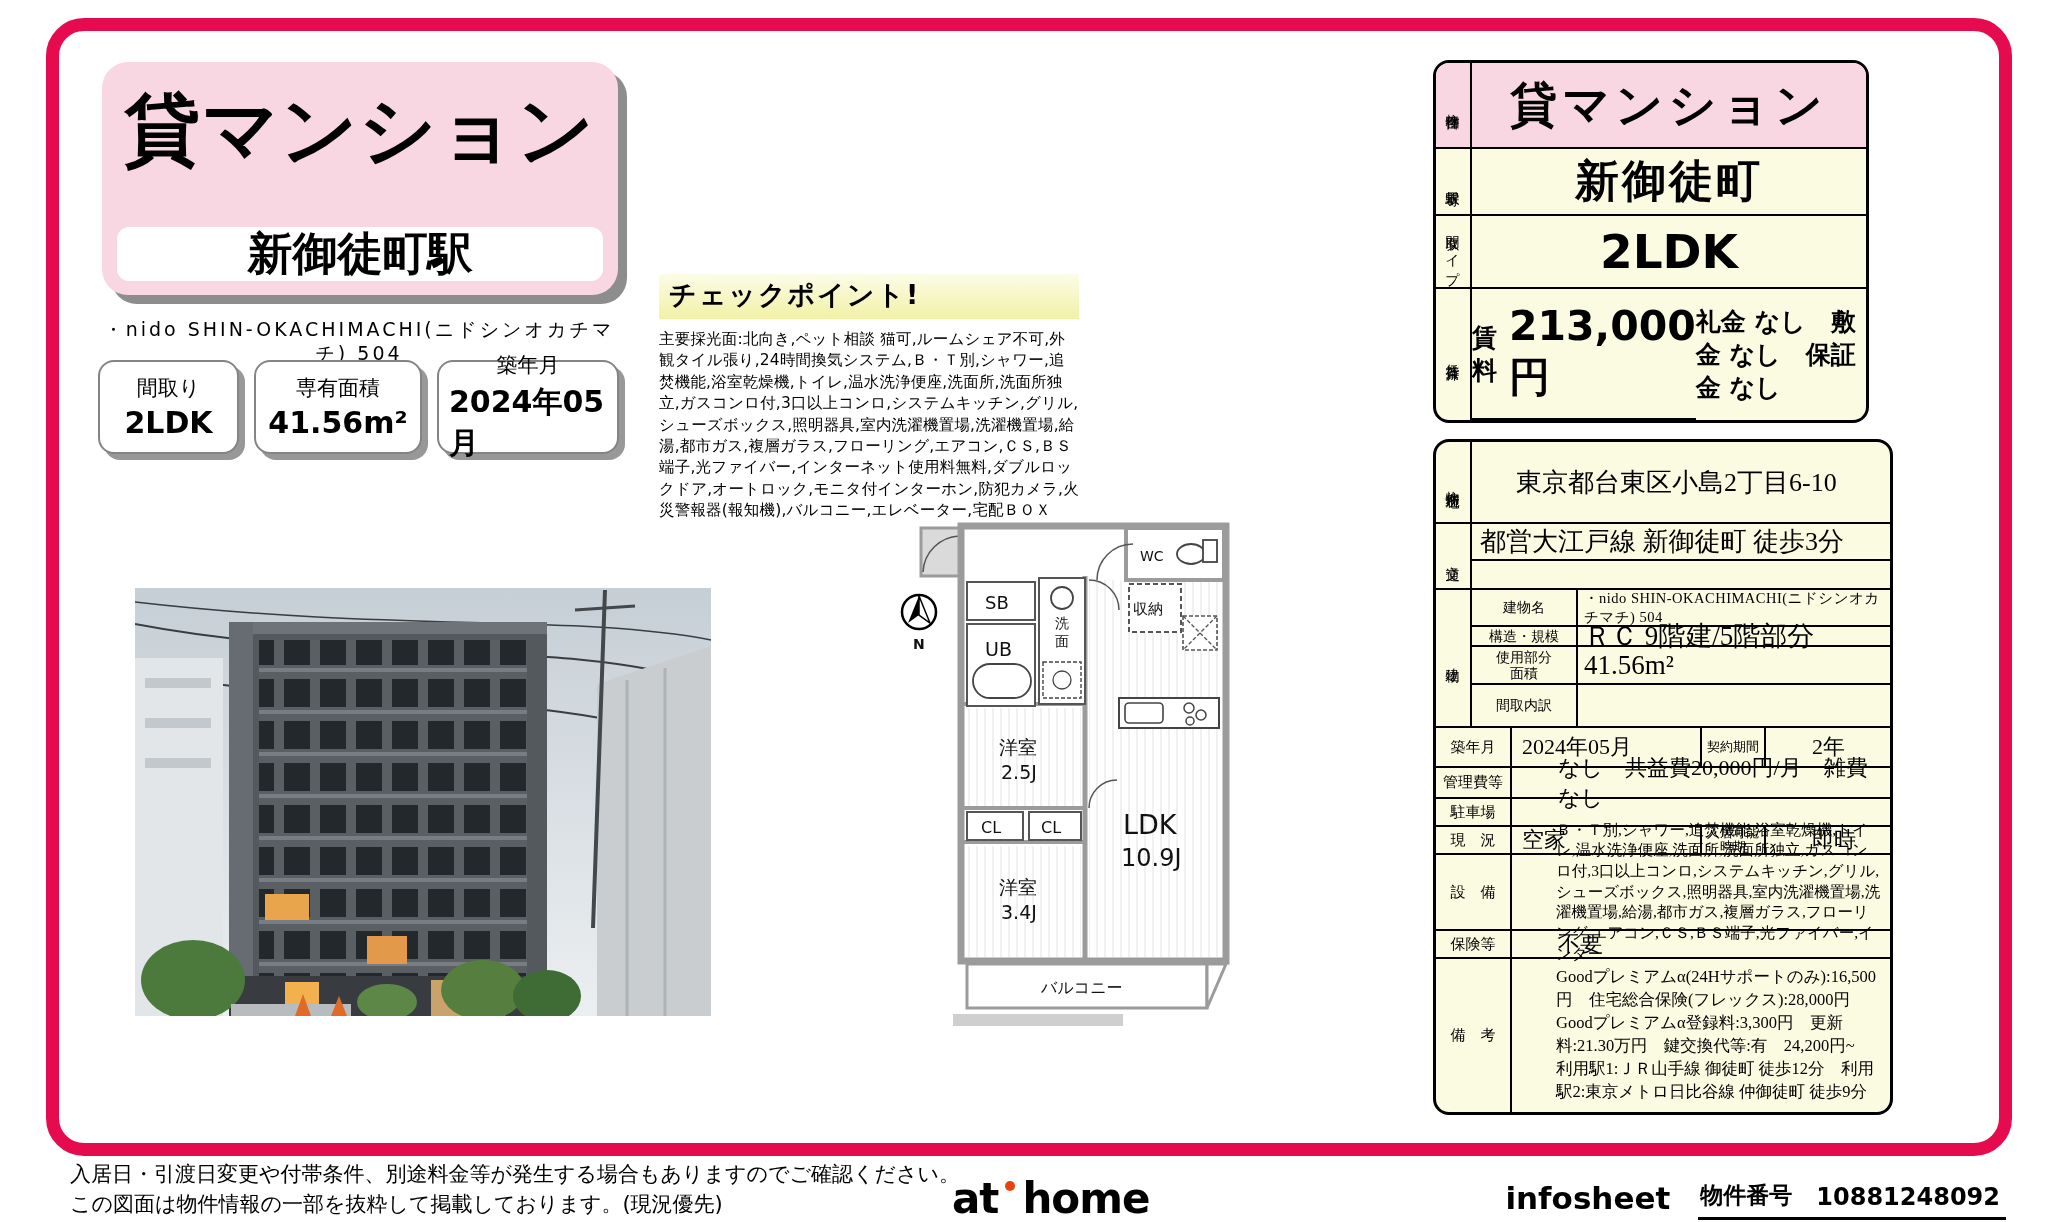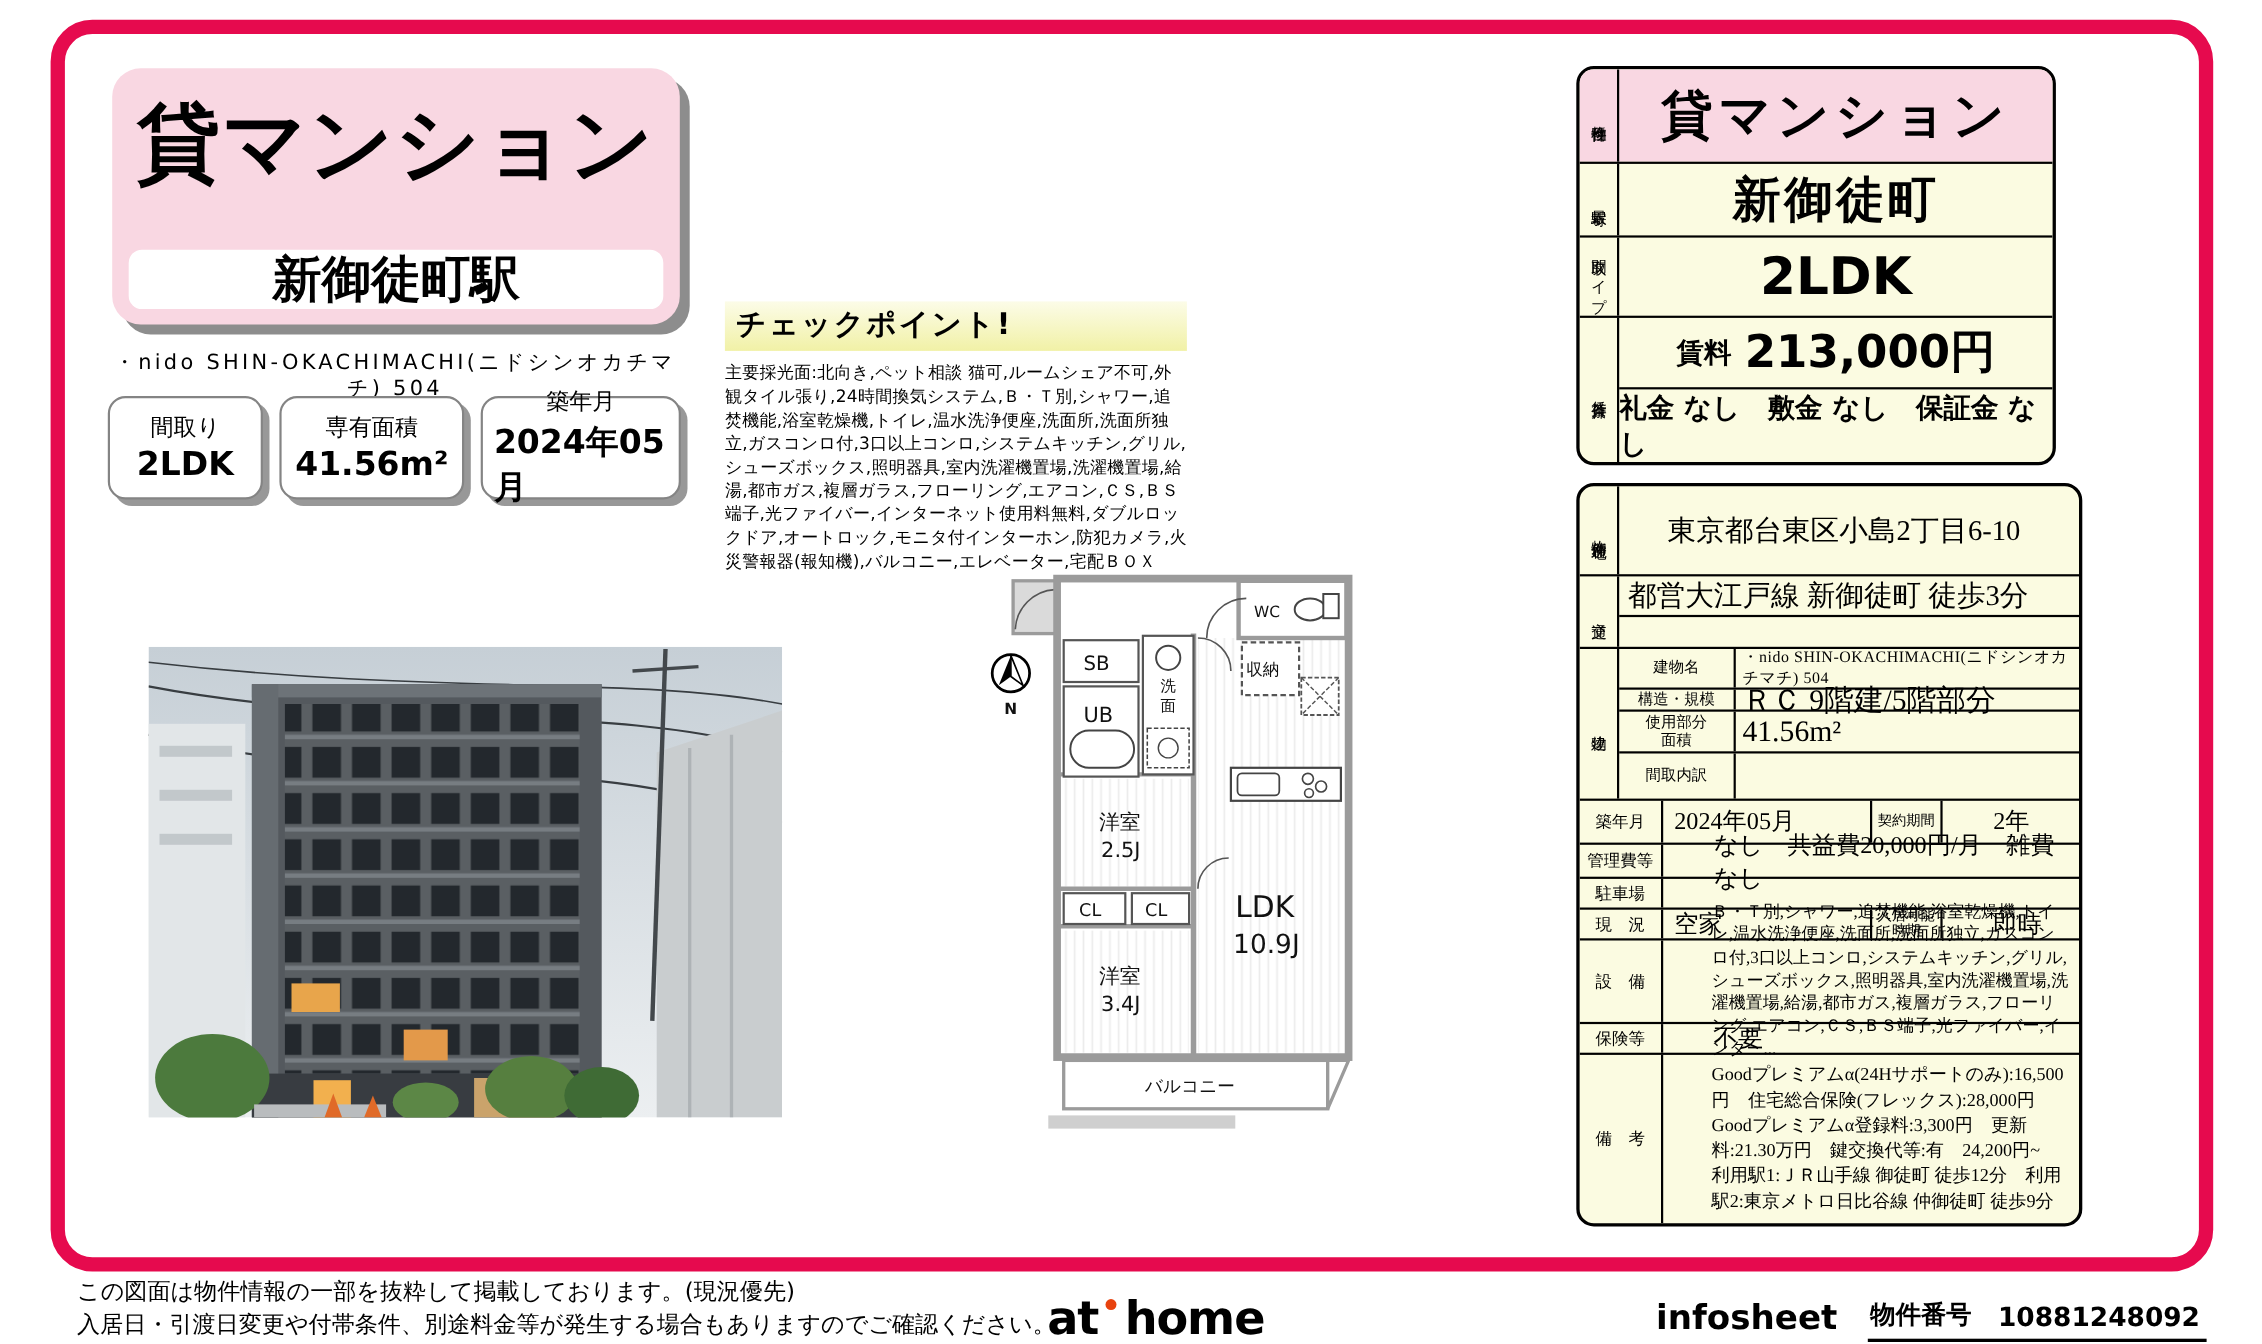--- a/index.html
+++ b/index.html
@@ -46,21 +46,21 @@
   .trow { display:flex; border-top:2px solid #000; }
   .trow:first-child { border-top:none; }
   .vlab { width:36px; border-right:2px solid #000; display:flex; align-items:center; justify-content:center; }
   .vlab span { writing-mode:vertical-rl; text-orientation:upright; font-size:14px; letter-spacing:1px; }
   .vcell { flex:1; display:flex; align-items:center; justify-content:center; }
   .t1 .r1 { height:84px; background:#f9d7e2; }
   .t1 .r2 { height:67px; } .t1 .r3 { height:73px; } .t1 .r4 { height:133px; }
   .tv-type { font-size:47px; font-weight:700; letter-spacing:5px; }
   .tv-station { font-size:44px; font-weight:700; letter-spacing:3px; }
   .tv-madori { font-size:47px; font-weight:700; }
-  .r4 .vcol { flex:1; display:flex; flex-direction:column; }
+  .r4 .vcol { flex:1; display:flex; flex-direction:row; }
   .rent-line { flex:1; border-bottom:2px solid #000; display:flex; align-items:center; justify-content:center; gap:12px; }
   .rent-label { font-size:25px; font-weight:700; }
   .rent-value { font-size:41px; font-weight:700; }
   .fees-line { flex:1; display:flex; align-items:center; justify-content:center; font-size:25px; font-weight:700; }
 
   .t2 { position:absolute; left:1433px; top:439px; width:460px; height:676px;
     border:3px solid #000; border-radius:16px; overflow:hidden; background:#fbfbe1;
     display:flex; flex-direction:column; }
   .hlab { width:76px; border-right:2px solid #000; display:flex; align-items:center; justify-content:center;
     font-size:15px; text-align:center; }
@@ -364,22 +364,22 @@
       <div class="hlab">保険等</div>
       <div class="cellrest sv v-mid">不要</div>
     </div>
     <div class="trow r-remarks">
       <div class="hlab">備　考</div>
       <div class="cellrest sv v-remarks">Goodプレミアムα(24Hサポートのみ):16,500円　住宅総合保険(フレックス):28,000円　Goodプレミアムα登録料:3,300円　更新料:21.30万円　鍵交換代等:有　24,200円~　利用駅1:ＪＲ山手線 御徒町 徒歩12分　利用駅2:東京メトロ日比谷線 仲御徒町 徒歩9分</div>
     </div>
   </div>
 
   <div class="f-notes">
+    <div>入居日・引渡日変更や付帯条件、別途料金等が発生する場合もありますのでご確認ください。</div>
     <div>この図面は物件情報の一部を抜粋して掲載しております。(現況優先)</div>
-    <div>入居日・引渡日変更や付帯条件、別途料金等が発生する場合もありますのでご確認ください。</div>
   </div>
   <div class="f-logo">
     <span>at</span>
     <span class="dot"></span>
     <span>home</span>
   </div>
   <div class="f-right">
     <span class="f-infosheet">infosheet</span>
     <span class="f-propno">
       <span class="plab">物件番号</span>

